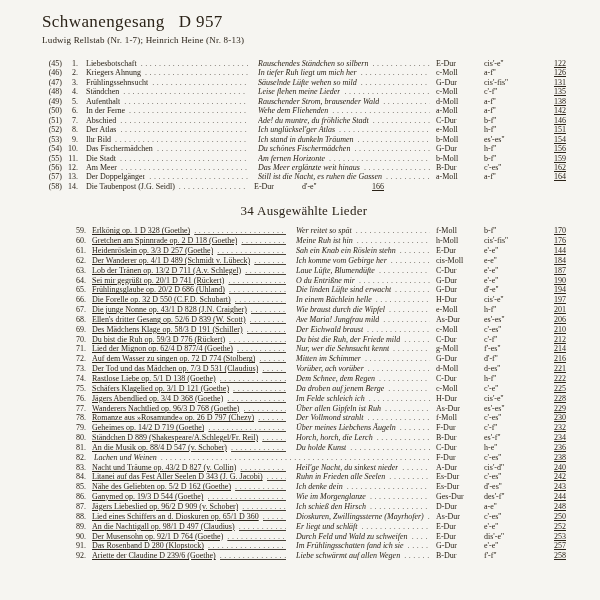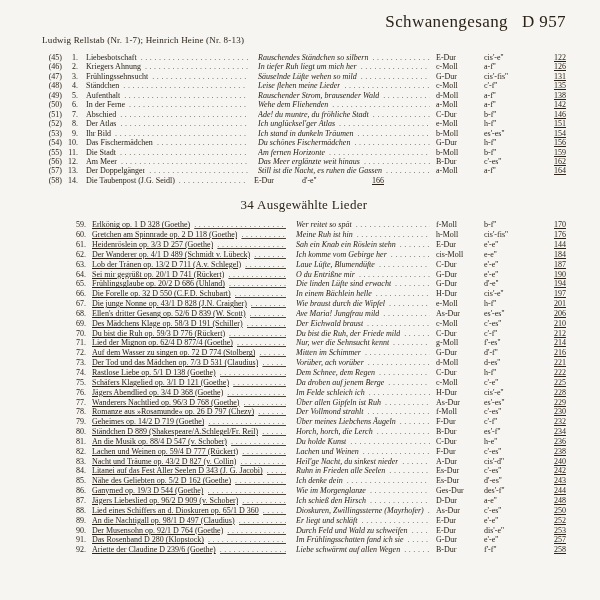--- a/index.html
+++ b/index.html
@@ -13,32 +13,32 @@
     font-family:"Liberation Serif", serif;
     color:var(--ink);
     overflow:hidden;
   }
   .page{
     box-sizing:border-box;
     width:600px;height:600px;
     padding:12px 34px 0 42px;
   }
   .title{
-    text-align:right;
+    text-align:left;
     font-size:17px;
     letter-spacing:.4px;
     font-weight:normal;
   }
   .title .t-num{margin-left:14px;}
   .subtitle{
     font-size:9px;
     margin-top:3px;
     letter-spacing:.2px;
   }
-  .toc{margin-top:8px;}
+  .toc{margin-top:14px;}
   .toc2{margin-top:2px;}
   .section-head{
     text-align:center;
     font-size:13px;
     margin:12px 0 7px 0;
     letter-spacing:.3px;
   }
   .row{
     display:flex;
     align-items:baseline;
@@ -650,24 +650,20 @@
           <span class="tt">Du holde Kunst</span>
           <span class="lead"></span>
         </span>
         <span class="c-key">C-Dur</span>
         <span class="c-range">h-e''</span>
         <span class="c-page">236</span>
       </div>
 
       <div class="row">
         <span class="c-num">82.</span>
-        <span class="c-title">
-          <span class="tt">Lachen und Weinen  op. 59/4  D 777 (Rückert)</span>
-          <span class="lead"></span>
-        </span>
         <span class="c-incipit">
           <span class="tt">Lachen und Weinen</span>
           <span class="lead"></span>
         </span>
         <span class="c-key">F-Dur</span>
         <span class="c-range">c'-es''</span>
         <span class="c-page">238</span>
       </div>
 
       <div class="row">

